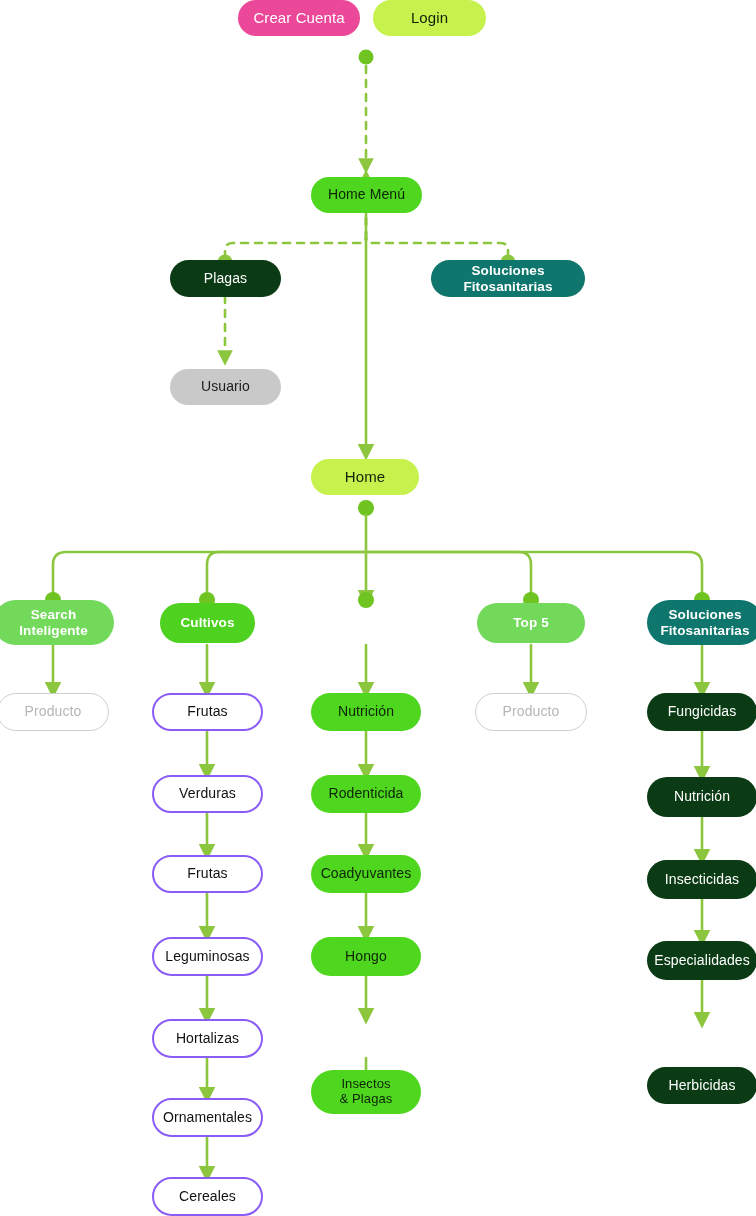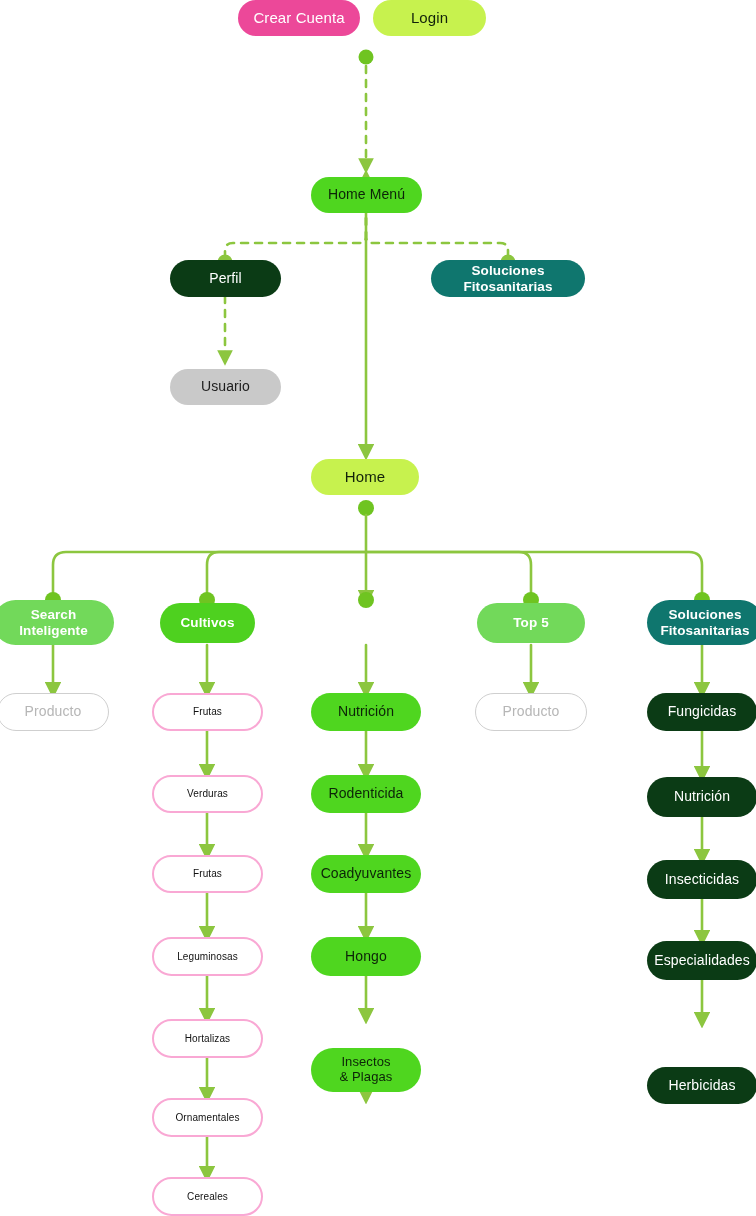--- a/index.html
+++ b/index.html
@@ -35,22 +35,22 @@
   }
   
   .v-black   { background: #ec4899; color: #ffffff; font-size: 15px; }
   .v-lime    { background: #c7f24e; color: #12220a; font-size: 15px; }
   .v-green   { background: #4fd61f; color: #0c2408; font-size: 14px; }
   .v-greenw  { background: #4ed11f; color: #ffffff; font-size: 13.5px; font-weight: bold; }
   .v-lgreen  { background: #72d95a; color: #ffffff; font-size: 13.5px; font-weight: bold; }
   .v-dark    { background: #0b3b15; color: #ffffff; font-size: 14px; }
   .v-darkb   { background: #0f766e; color: #ffffff; font-size: 13.5px; font-weight: bold; }
   .v-grey    { background: #c9c9c9; color: #1d1d1d; font-size: 14px; }
-  .v-outline { background: #ffffff; color: #111111; font-size: 10px;
-               border: 2px solid #f9a8d4; }
+  .v-outline { background: #ffffff; color: #111111; font-size: 14px;
+               border: 2px solid #8b5cf6; }
   .v-ghost   { background: #ffffff; color: #b6b6b6; font-size: 14px;
                border: 1.5px solid #cfcfcf; }
 </style>
 </head>
 <body>
 
 <div id="canvas">
 
   <svg id="edges" viewBox="0 0 756 1216" width="756" height="1216">
     <defs>
@@ -119,21 +119,21 @@
       <path d="M702,980 L702,1020" marker-end="url(#ah)"></path>
     </g>
   </svg>
 
   <div class="node v-black" style="left:238px; top:0px; width:122px; height:36px;">Crear Cuenta</div>
 
   <div class="node v-lime" style="left:373px; top:0px; width:113px; height:36px;">Login</div>
 
   <div class="node v-green" style="left:311px; top:177px; width:111px; height:36px;">Home Menú</div>
 
-  <div class="node v-dark" style="left:170px; top:260px; width:111px; height:37px;">Perfil</div>
+  <div class="node v-dark" style="left:170px; top:260px; width:111px; height:37px;">Plagas</div>
 
   <div class="node v-darkb" style="left:431px; top:260px; width:154px; height:37px;">Soluciones
 Fitosanitarias</div>
 
   <div class="node v-grey" style="left:170px; top:369px; width:111px; height:36px;">Usuario</div>
 
   <div class="node v-lime" style="left:311px; top:459px; width:108px; height:36px;">Home</div>
 
   <div class="node v-lgreen" style="left:-7px; top:600px; width:121px; height:45px;">Search
 Inteligente</div>
@@ -153,21 +153,21 @@
   <div class="node v-outline" style="left:152px; top:855px; width:111px; height:38px;">Frutas</div>
   <div class="node v-outline" style="left:152px; top:937px; width:111px; height:39px;">Leguminosas</div>
   <div class="node v-outline" style="left:152px; top:1019px; width:111px; height:39px;">Hortalizas</div>
   <div class="node v-outline" style="left:152px; top:1098px; width:111px; height:39px;">Ornamentales</div>
   <div class="node v-outline" style="left:152px; top:1177px; width:111px; height:39px;">Cereales</div>
 
   <div class="node v-green" style="left:311px; top:693px; width:110px; height:38px;">Nutrición</div>
   <div class="node v-green" style="left:311px; top:775px; width:110px; height:38px;">Rodenticida</div>
   <div class="node v-green" style="left:311px; top:855px; width:110px; height:38px;">Coadyuvantes</div>
   <div class="node v-green" style="left:311px; top:937px; width:110px; height:39px;">Hongo</div>
-  <div class="node v-green" style="left:311px; top:1048px; width:110px; height:44px; font-size:13px;">Insectos
+  <div class="node v-green" style="left:311px; top:1070px; width:110px; height:44px; font-size:13px;">Insectos
 &amp; Plagas</div>
 
   <div class="node v-ghost" style="left:475px; top:693px; width:112px; height:38px;">Producto</div>
 
   <div class="node v-dark" style="left:647px; top:693px; width:110px; height:38px;">Fungicidas</div>
   <div class="node v-dark" style="left:647px; top:777px; width:110px; height:40px;">Nutrición</div>
   <div class="node v-dark" style="left:647px; top:860px; width:110px; height:39px;">Insecticidas</div>
   <div class="node v-dark" style="left:647px; top:941px; width:110px; height:39px;">Especialidades</div>
   <div class="node v-dark" style="left:647px; top:1023px; width:110px; height:37px;margin-top:44px;">Herbicidas</div>
 

